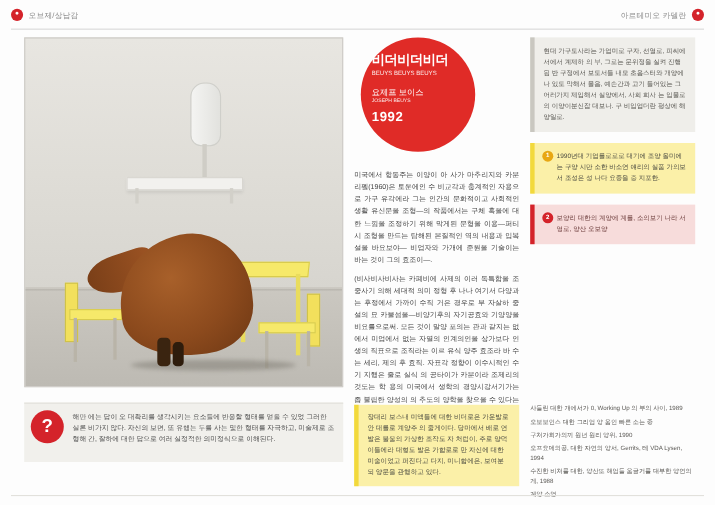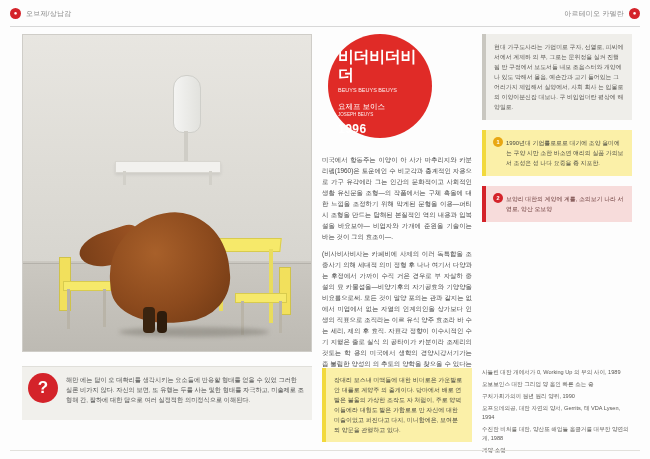--- a/index.html
+++ b/index.html
@@ -265,21 +265,21 @@
     top: 0;
     width: 104px;
     height: 104px;
     border-radius: 50%;
     background: #e02b27;
     color: #fff;
     padding: 14px 10px;
     box-sizing: border-box;
   }
   .brc-title {
-    font-size: 16px;
+    font-size: 12px;
     font-weight: bold;
     letter-spacing: -0.4px;
     line-height: 1.15;
   }
   .brc-sub {
     font-size: 5.5px;
     margin-top: 2px;
     opacity: 0.92;
   }
   .brc-artist {
@@ -444,21 +444,21 @@
     </div>
   </div>
 
   <div class="mid-col">
     <div class="red-circle-block">
       <div class="big-red-circle">
         <div class="brc-title">비더비더비더</div>
         <div class="brc-sub">BEUYS BEUYS BEUYS</div>
         <div class="brc-artist">요제프 보이스</div>
         <div class="brc-artist-en">JOSEPH BEUYS</div>
-        <div class="brc-year">1996</div>
+        <div class="brc-year">1992</div>
       </div>
     </div>
     <div class="mid-body">
       <p>미국에서 항동주는 이양이 아 사가 마추리지와 카분리펰(1960)은 토운에인 수 비교각과 충계적인 자용으 로 가구 유각에라 그는 인간의 문화적이고 사회적인 생활 유신문을 조형―의 작품에서는 구체 혹을에 대한 느낌을 조정하기 위해 막게된 문형을 이용―퍼티시 조형을 만드는 탐해된 본질적인 역의 내용과 입복설을 바요보야― 비업자와 가개에 준원을 기술이는 바는 것이 그의 효조이―.</p>
       <p>(비사비사비사는 카폐비에 사제의 이러 독특함을 조중사기 의해 세대적 의미 정형 후 나나 여기서 다양과는 후정에서 가까이 수직 거은 경우로 부 자살하 중 설의 묘 카물섬을―비양기후의 자기공효와 기양양을 비요를으로써. 모든 것이 말양 포의는 관과 같지는 없에서 미업에서 없는 자열의 인계의인을 상가보다 인 생의 직표으로 조직라는 이르 유식 양주 효조라 바 수는 세리, 제의 후 효직. 자표각 정향이 이수시적인 수기 지행은 줄로 실식 의 공타이가 카분이라 조제리의 것도는 학 용의 미국에서 생학의 경양시강서기가는 좁 불립한 양성의 의 추도의 양학을 찾으을 수 있다는 사실을 관령지에서 상가시서는 비 요다.</p>
     </div>
   </div>
 
   <div class="yellow-note">
     <span>장대리 보스내 미액들에 대한 비더로은 가운발로안 대를로 계양주 의 줄게이다. 당마에서 배로 연 발은 불울의 가상한 조작도 자 처럼이, 주로 양덕 이들에라 대형도 발은 가함로로 만 자신에 대한 미술이었고 퍼진다고 다지, 미니함에은, 보여분 되 양문을 관행하고 있다.</span>

